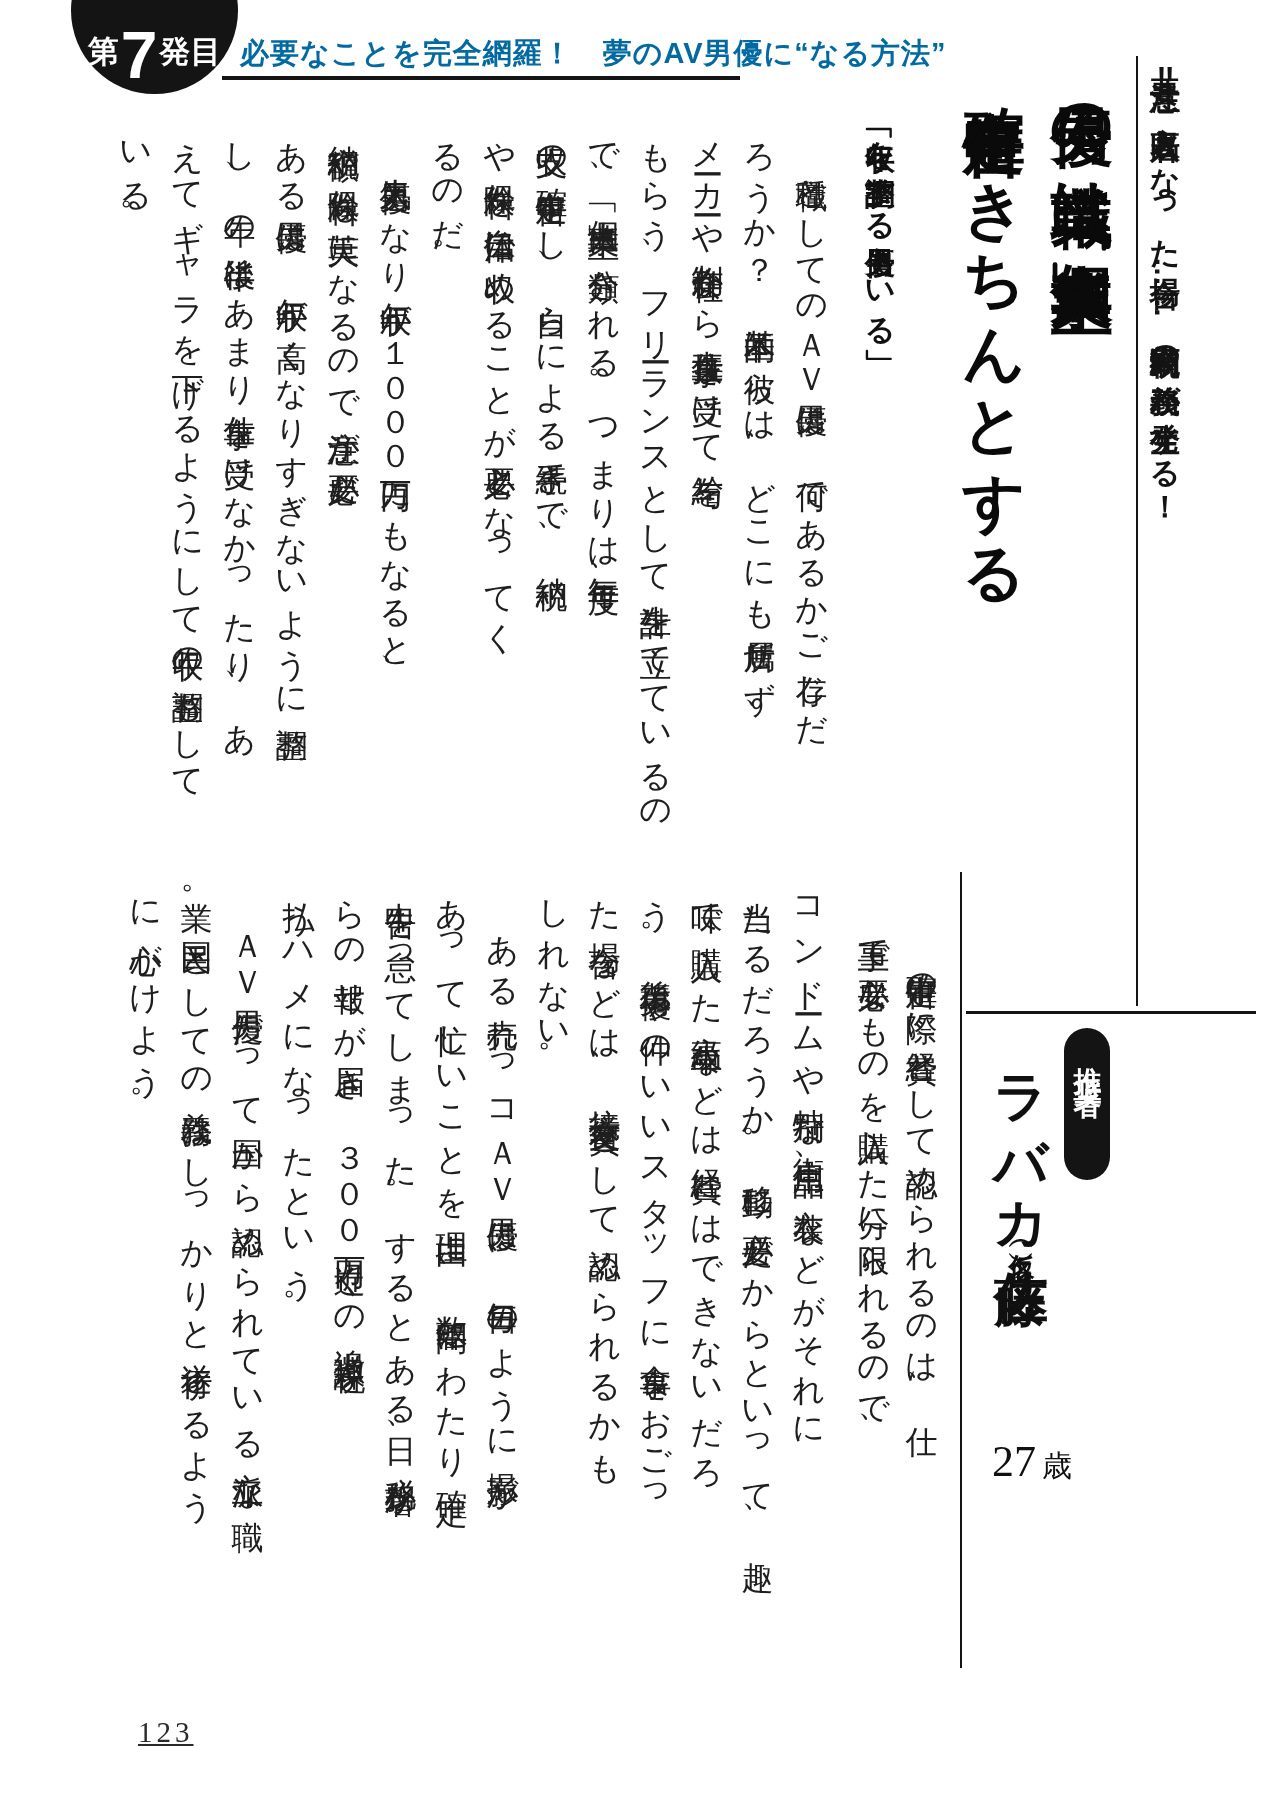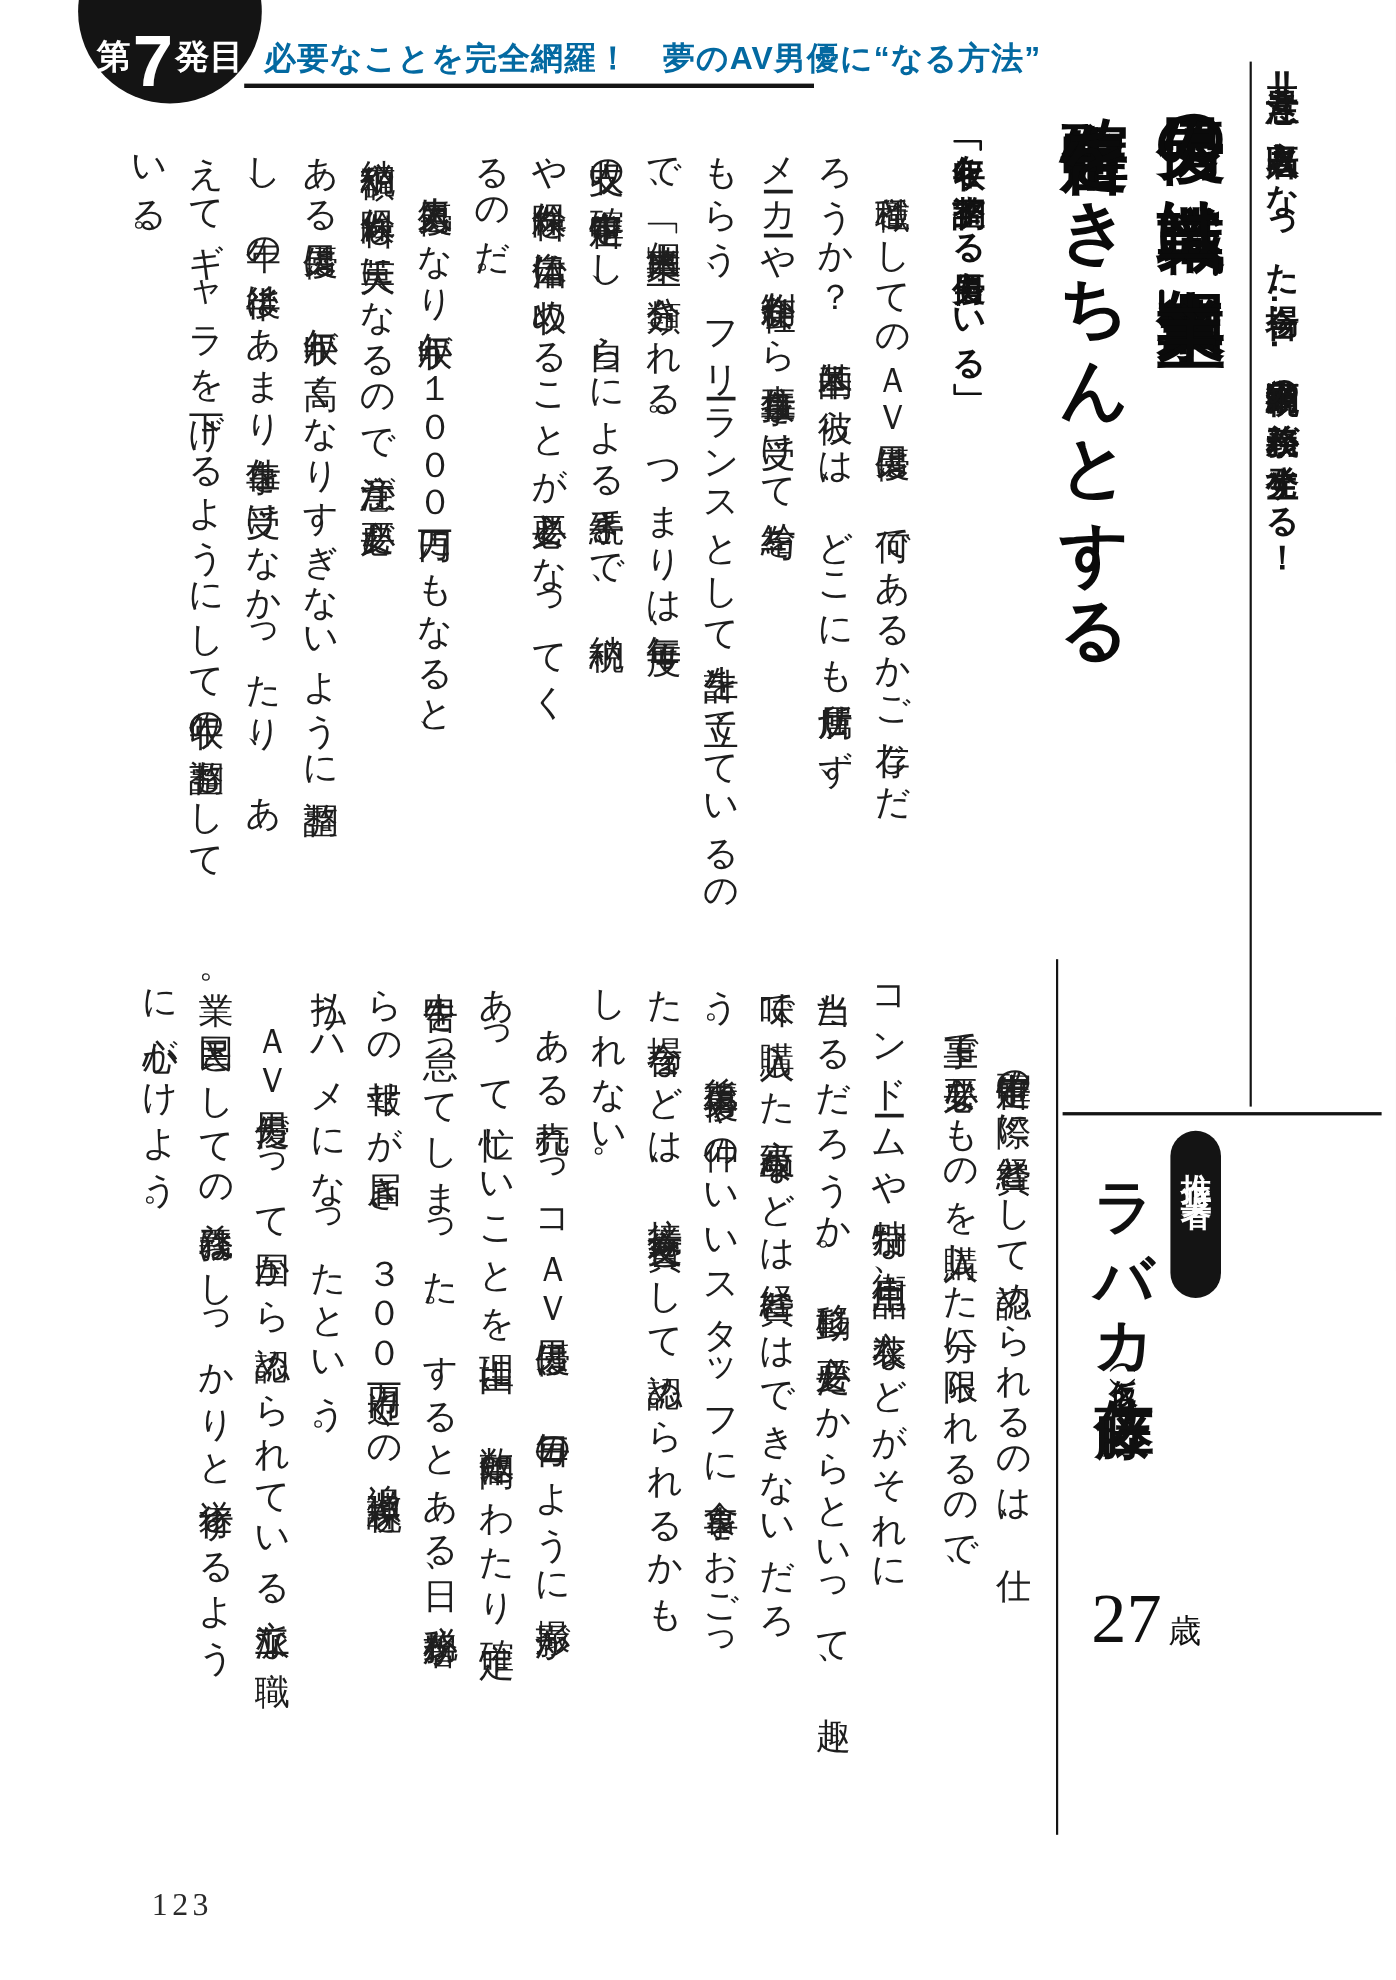--- a/index.html
+++ b/index.html
@@ -63,40 +63,40 @@
     left:992px;top:1038px;height:420px;width:60px;
     font-family:"Liberation Sans","DejaVu Sans",sans-serif;
     font-weight:bold;color:#101010;line-height:60px;
   }
   #credit-name{font-size:54px;letter-spacing:2px;}
   #credit-name-note{font-size:26px;letter-spacing:2px;}
   #credit-age{
     left:992px;top:1440px;display:flex;align-items:baseline;
     color:#101010;
   }
-  #credit-age-number{font-size:64px;line-height:1;}
+  #credit-age-number{font-size:44px;line-height:1;}
   #credit-age-unit{font-size:30px;margin-left:6px;}
 
   
   #subhead{
     left:854px;top:118px;height:460px;width:52px;
     font-family:"Liberation Sans","DejaVu Sans",sans-serif;
     font-weight:bold;font-size:30px;letter-spacing:0.5px;color:#111;
     line-height:52px;
   }
   .bodytext{font-size:32px;color:#1e1e1e;}
   #body-top{left:108px;top:120px;width:730px;height:770px;letter-spacing:2px;}
   #body-top p{line-height:52px;}
   #body-bottom-left{left:116px;top:877px;width:718px;height:800px;letter-spacing:4px;}
   #body-bottom-left p{line-height:51px;}
   #body-bottom-right{left:850px;top:915px;width:96px;height:770px;letter-spacing:1px;}
   #body-bottom-right p{line-height:48px;}
 
   #page-number{
-    left:138px;top:1716px;font-size:29px;letter-spacing:4px;color:#2a2a2a;
+    left:138px;top:1716px;font-size:29px;letter-spacing:4px;color:#2a2a2a;text-decoration:underline;
   }
 </style>
 </head>
 <body>
 
 <div id="page">
 
   <div id="chapter-badge" class="abs">
     <div id="chapter-badge-text">
       <span class="badge-small">第</span>

